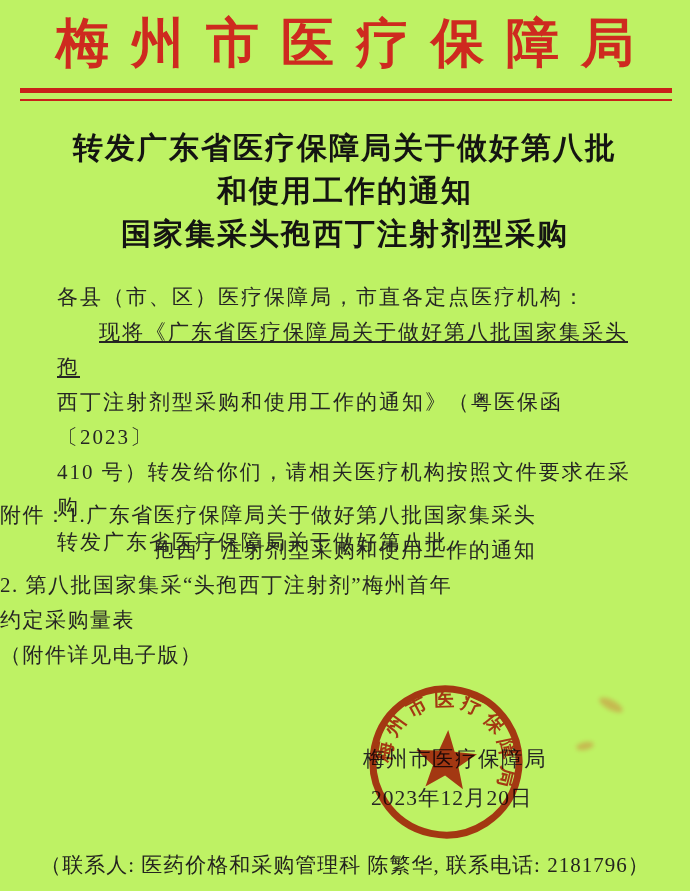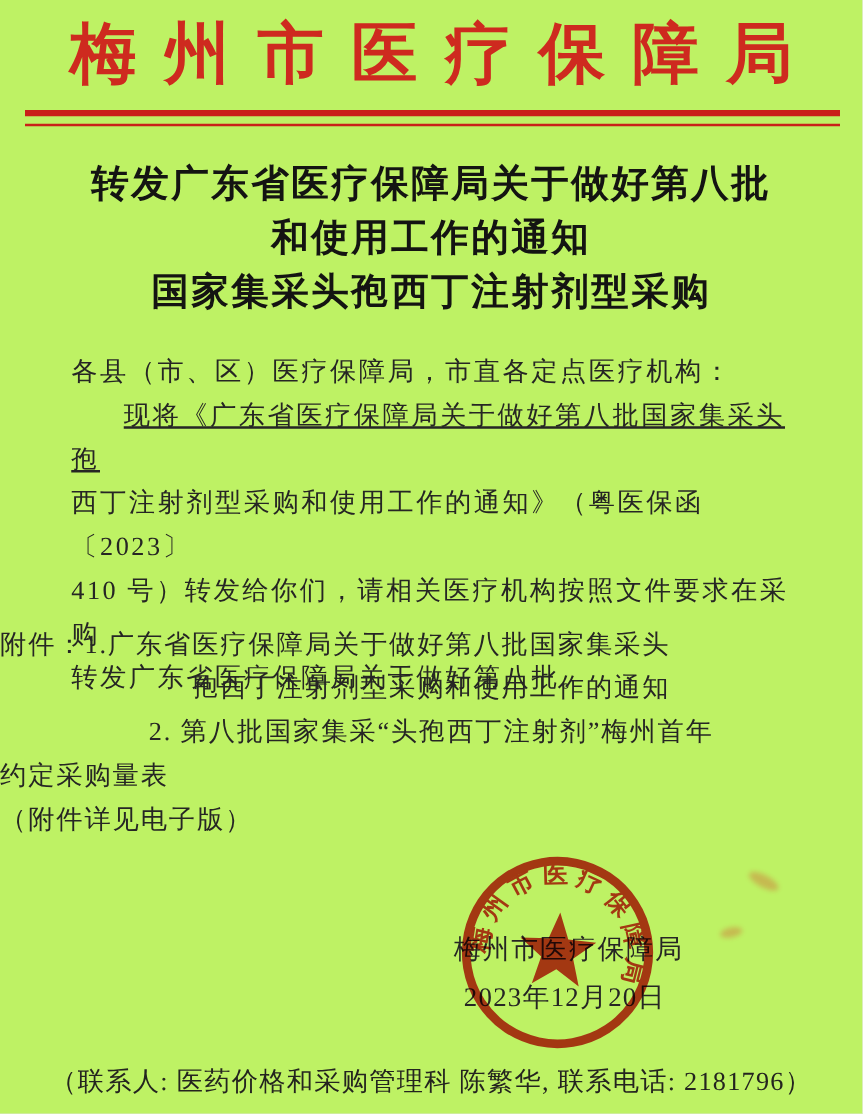--- a/index.html
+++ b/index.html
@@ -49,21 +49,21 @@
   
   .attachments{
     position:absolute;left:0;top:498px;width:690px;
     font-size:21px;line-height:35px;
     letter-spacing:1.5px;
     color:#262624;
   }
   .attachments p{margin:0;}
   .att-0{margin-left:109px;}
   .att-1{margin-left:196px;text-align:center;}
-  .att-2{margin-left:171px;text-align:center;}
+  .att-2{margin-left:171px;}
   .att-3{margin-left:199px;}
   .att-4{margin-left:188px;}
   
   .sig-org{
     position:absolute;left:363px;top:744px;
     font-size:21.5px;letter-spacing:1.5px;
     color:#262624;white-space:nowrap;
   }
   .sig-date{
     position:absolute;left:371px;top:783px;

